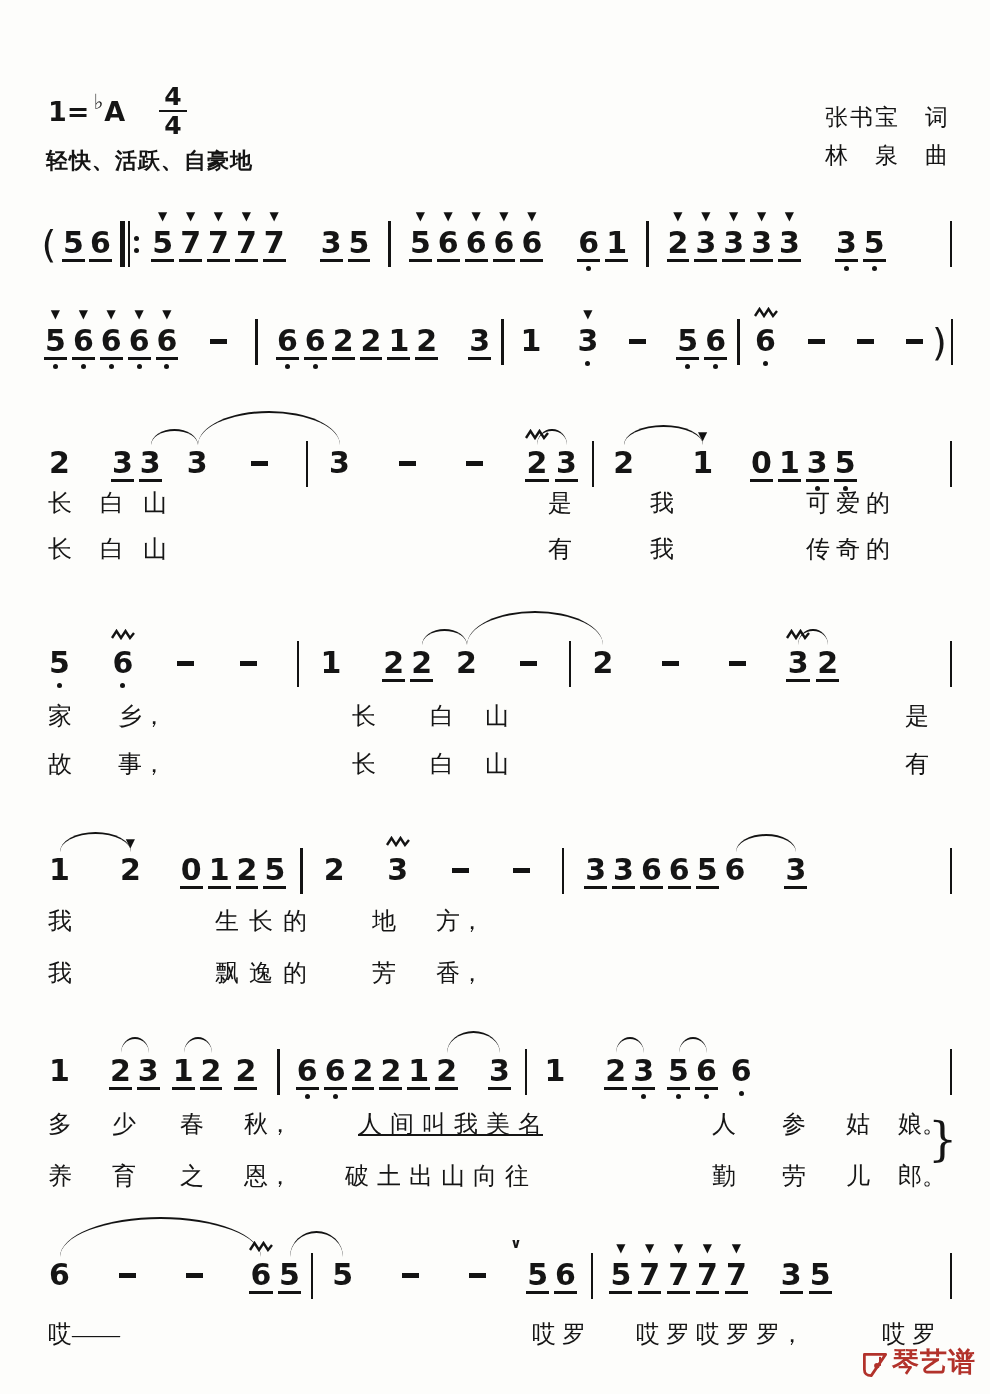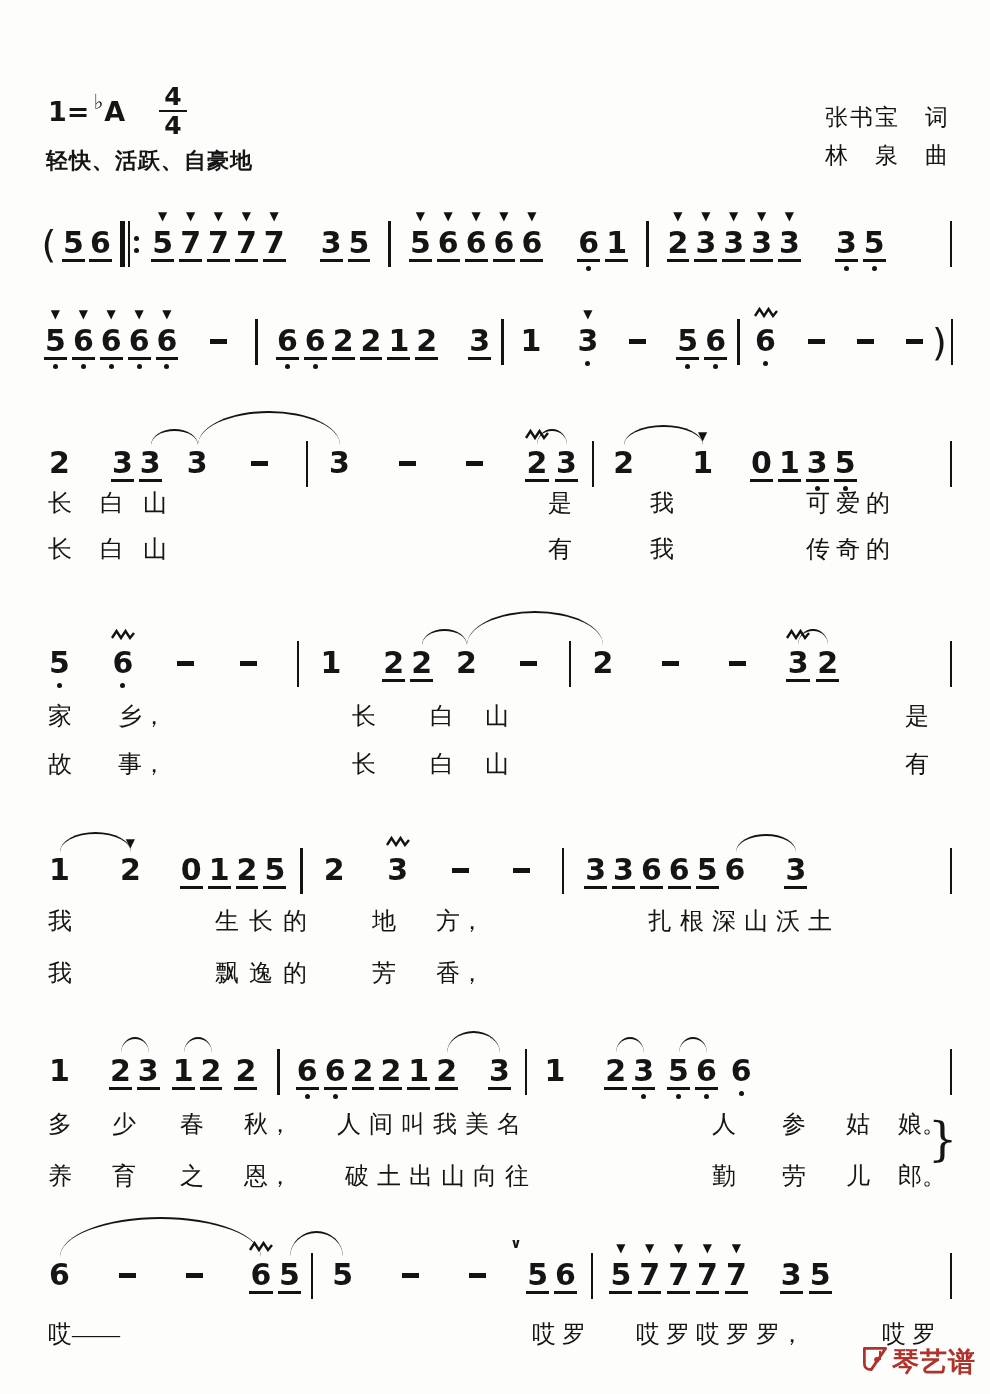--- a/index.html
+++ b/index.html
@@ -49,21 +49,21 @@
   .breath{position:absolute;left:-16px;top:-2px;font-size:14px;font-weight:bold;
           font-family:"DejaVu Sans", sans-serif;}
 
   
   .lyr-row{position:absolute;left:0;width:990px;height:30px;}
   .lyr-row span{position:absolute;top:0;font-size:24px;white-space:pre;}
   .brace{position:absolute;font-size:46px;font-weight:400;
          font-family:"DejaVu Serif", serif;}
 
   
-  .wm{position:absolute;right:14px;bottom:14px;display:flex;align-items:flex-start;gap:2px;}
+  .wm{position:absolute;right:14px;bottom:14px;display:flex;align-items:flex-end;gap:2px;}
   .wm .wmtext{font-size:27px;font-weight:bold;letter-spacing:1px;
               font-family:"Liberation Sans", sans-serif;}
 </style>
 </head>
 <body>
 
 <div class="page">
 
 
   <div class="keyrow">
@@ -901,34 +901,33 @@
       <span style="left: 352px;">长</span>
       <span style="left: 430px;">白</span>
       <span style="left: 485px;">山</span>
       <span style="left: 905px;">有</span>
     </div>
     <div class="lyr-row" style="top: 905px;">
       <span style="left: 48px;">我</span>
       <span style="left: 215px; letter-spacing: 2px;">生 长 的</span>
       <span style="left: 372px;">地</span>
       <span style="left: 436px;">方，</span>
-      <span style="left: 648px; letter-spacing: 1px;">扎 根 深 山 沃 土</span>
     </div>
     <div class="lyr-row" style="top: 957px;">
       <span style="left: 48px;">我</span>
       <span style="left: 215px; letter-spacing: 2px;">飘 逸 的</span>
       <span style="left: 372px;">芳</span>
       <span style="left: 436px;">香，</span>
     </div>
     <div class="lyr-row" style="top: 1108px;">
       <span style="left: 48px;">多</span>
       <span style="left: 112px;">少</span>
       <span style="left: 180px;">春</span>
       <span style="left: 244px;">秋，</span>
-      <span style="left: 337px; letter-spacing: 1px;">人 间 叫 我 美 名</span>
+      <span style="left: 358px; letter-spacing: 1px; text-decoration: underline;">人 间 叫 我 美 名</span>
       <span style="left: 712px;">人</span>
       <span style="left: 782px;">参</span>
       <span style="left: 846px;">姑</span>
       <span style="left: 898px;">娘。</span>
     </div>
     <div class="lyr-row" style="top: 1160px;">
       <span style="left: 48px;">养</span>
       <span style="left: 112px;">育</span>
       <span style="left: 180px;">之</span>
       <span style="left: 244px;">恩，</span>

